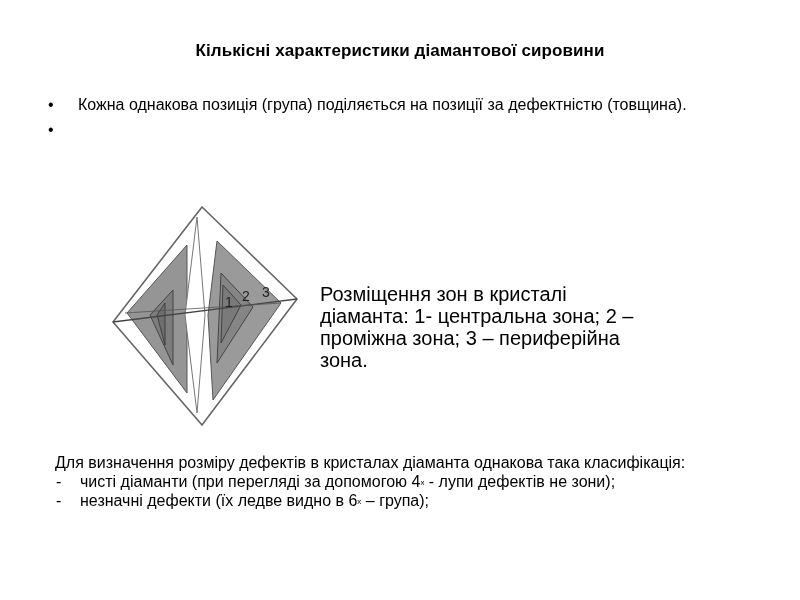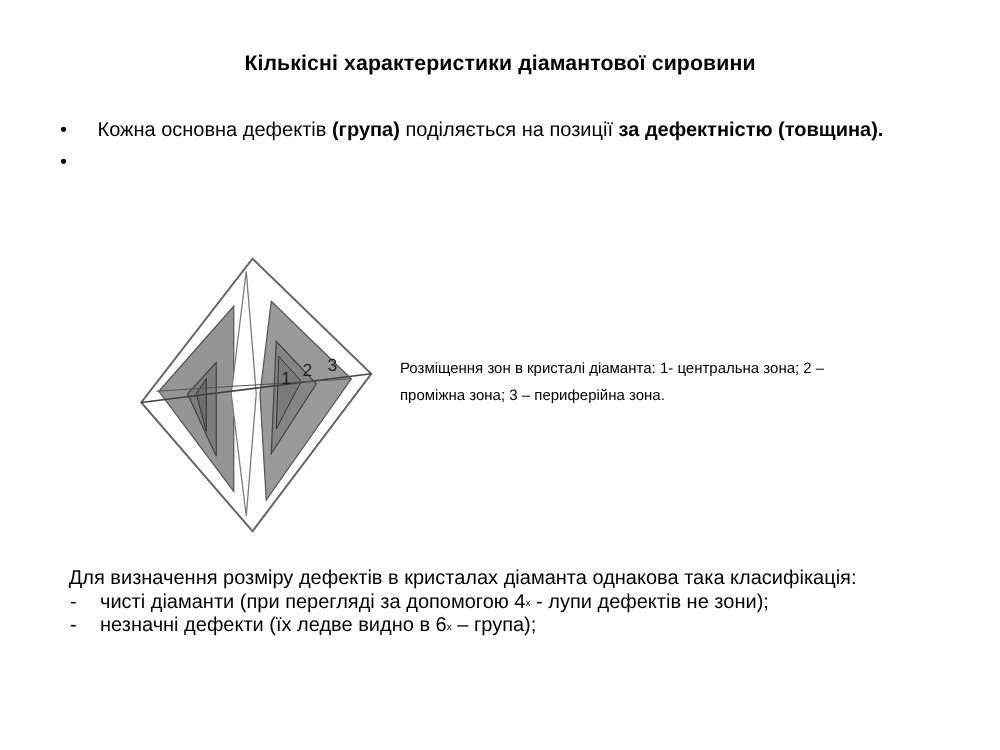--- a/index.html
+++ b/index.html
@@ -3,37 +3,37 @@
 <meta charset="utf-8">
 <style>
   html, body { margin:0; padding:0; }
   body { width:800px; height:600px; background:#ffffff; position:relative; overflow:hidden;
          font-family:"Liberation Sans", sans-serif; color:#000; }
   .title { position:absolute; left:0; width:800px; top:41px; text-align:center;
            font-size:17px; font-weight:bold; letter-spacing:0.1px; }
   .bullets { position:absolute; left:48px; top:94px; width:720px; margin:0; padding:0; list-style:none; }
   .bullets li { position:relative; padding-left:30px; font-size:16px; line-height:21px; margin-bottom:4px; }
   .bullets li .dot { position:absolute; left:0; top:0; font-size:16px; }
-  .bullets b { font-weight:bold; }
+  .bullets b { font-weight:normal; }
   .figure { position:absolute; left:105px; top:195px; width:200px; height:240px; }
-  .caption { position:absolute; left:320px; top:283px; width:340px; font-size:12px; line-height:22px; }
+  .caption { position:absolute; left:320px; top:283px; width:340px; font-size:20px; line-height:22px; }
   .classif { position:absolute; left:55px; top:453px; width:700px; font-size:16px; line-height:19px; }
   .classif .row { position:relative; padding-left:25px; }
   .classif .dash { position:absolute; left:1px; top:0; }
   sup { font-size:8px; vertical-align:top; position:relative; top:1px; }
 </style>
 </head>
 <body>
 
 <div class="title">Кількісні характеристики діамантової сировини</div>
 
 <ul class="bullets">
   <li>
     <span class="dot">•</span>
-    <span>Кожна основна дефектів </span><b>(група)</b><span> поділяється на позиції </span><b>за дефектністю (товщина).</b>
+    <span>Кожна однакова позиція </span><b>(група)</b><span> поділяється на позиції </span><b>за дефектністю (товщина).</b>
   </li>
   <li>
     <span class="dot">•</span>
   </li>
 </ul>
 
 <div class="figure">
   <svg width="200" height="240" viewBox="0 0 200 240">
 
     <polygon points="97,12 192,104 97,230 8,127" fill="#ffffff" stroke="#666" stroke-width="1.6"></polygon>

